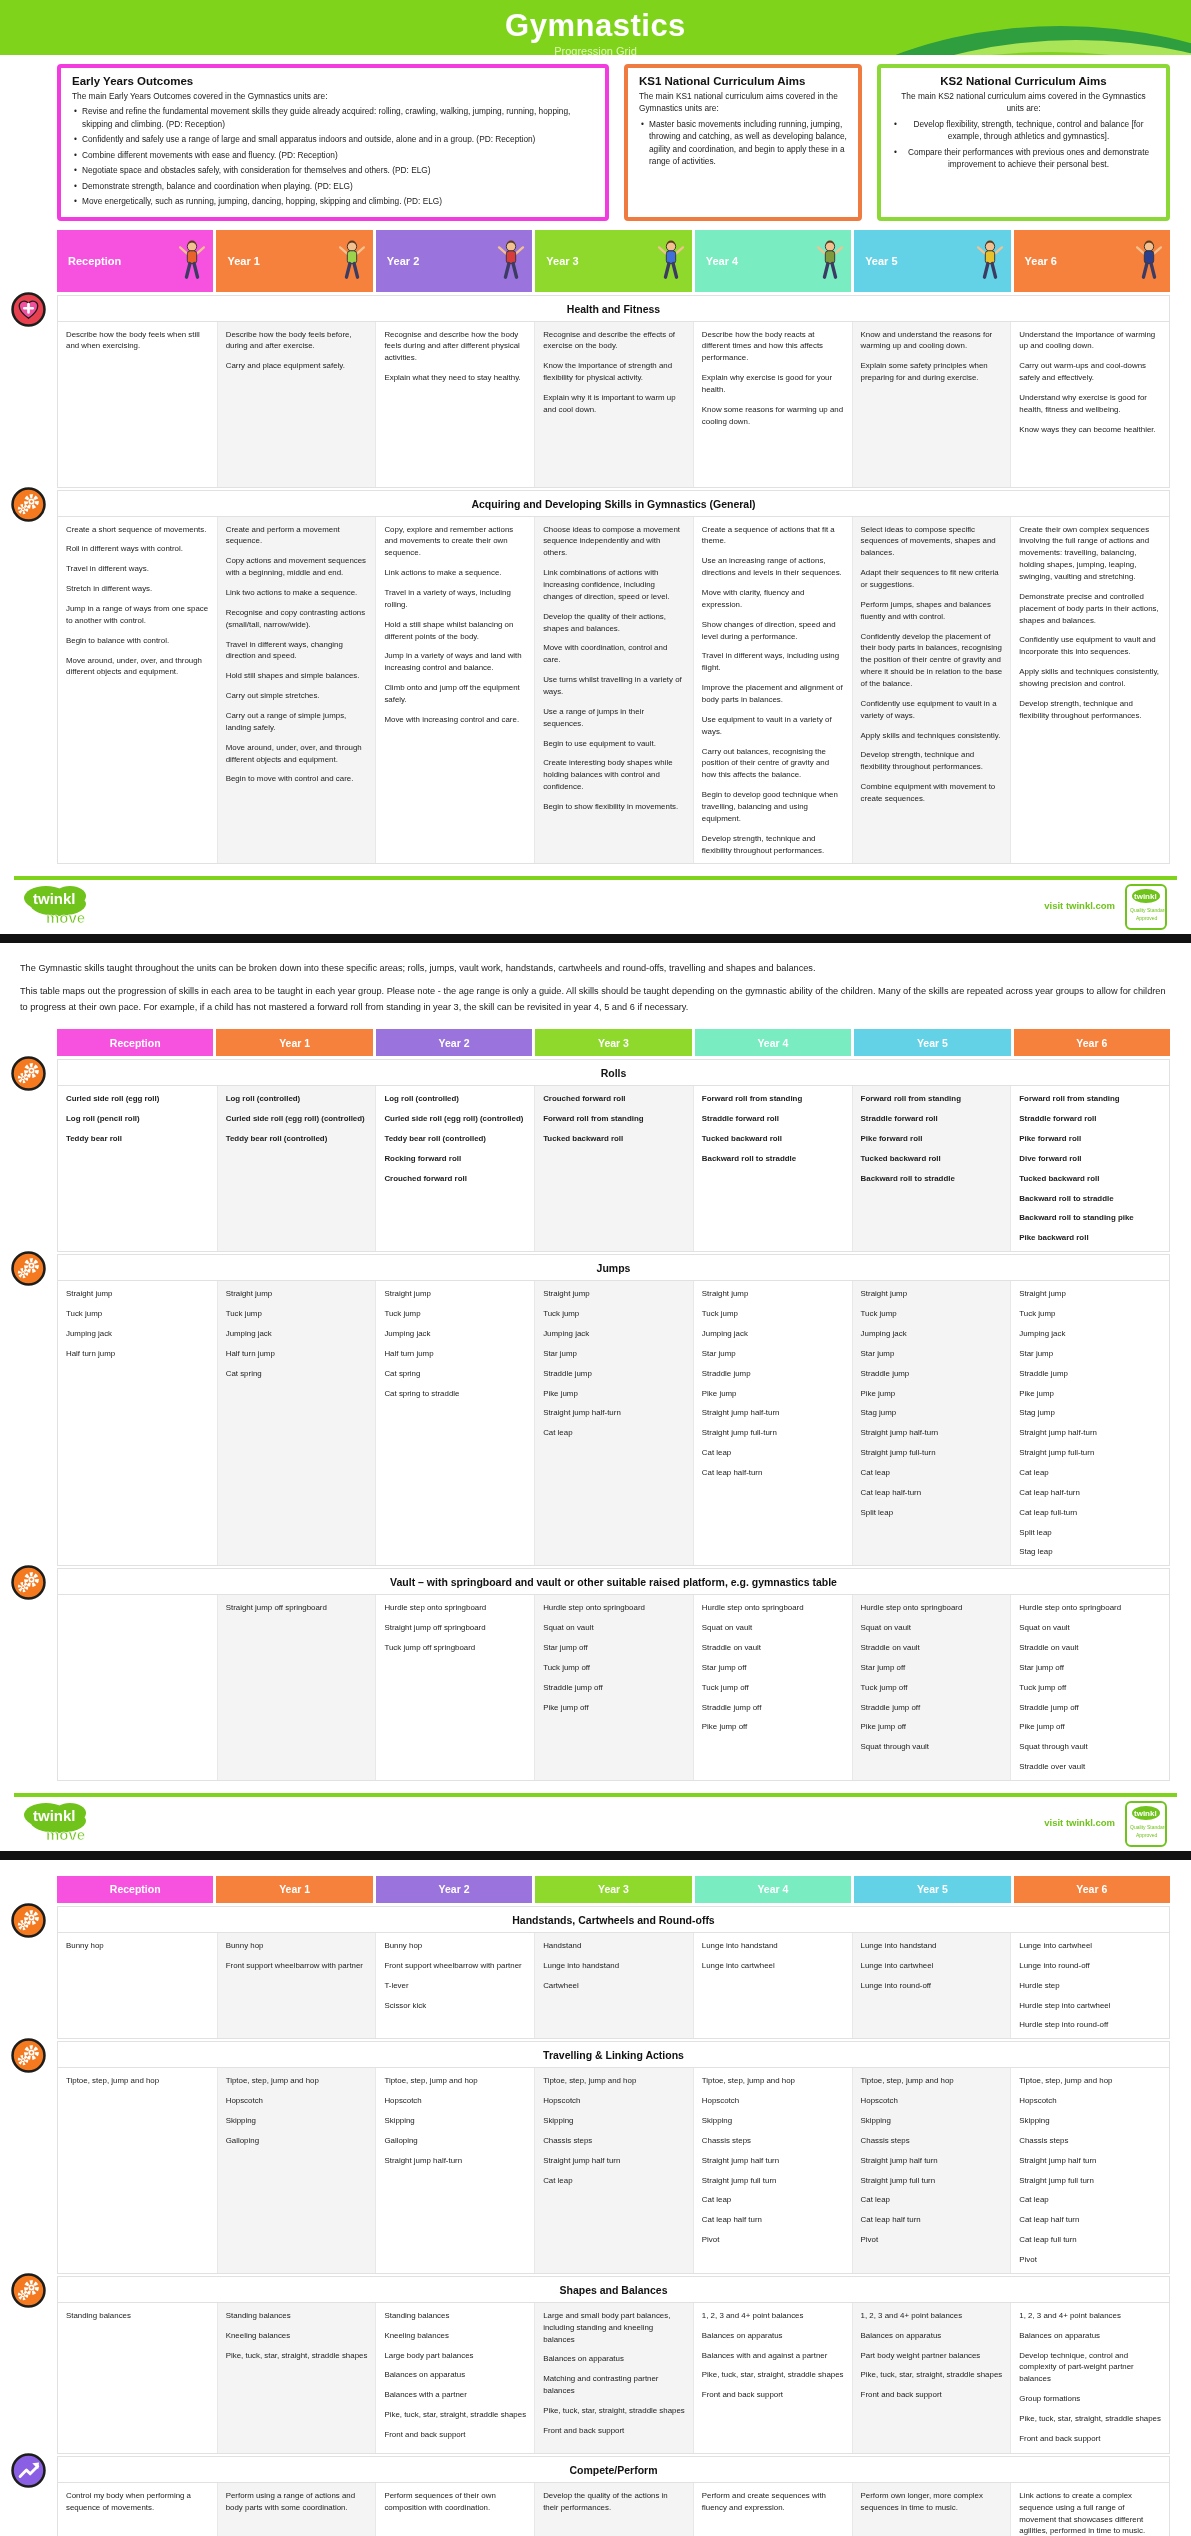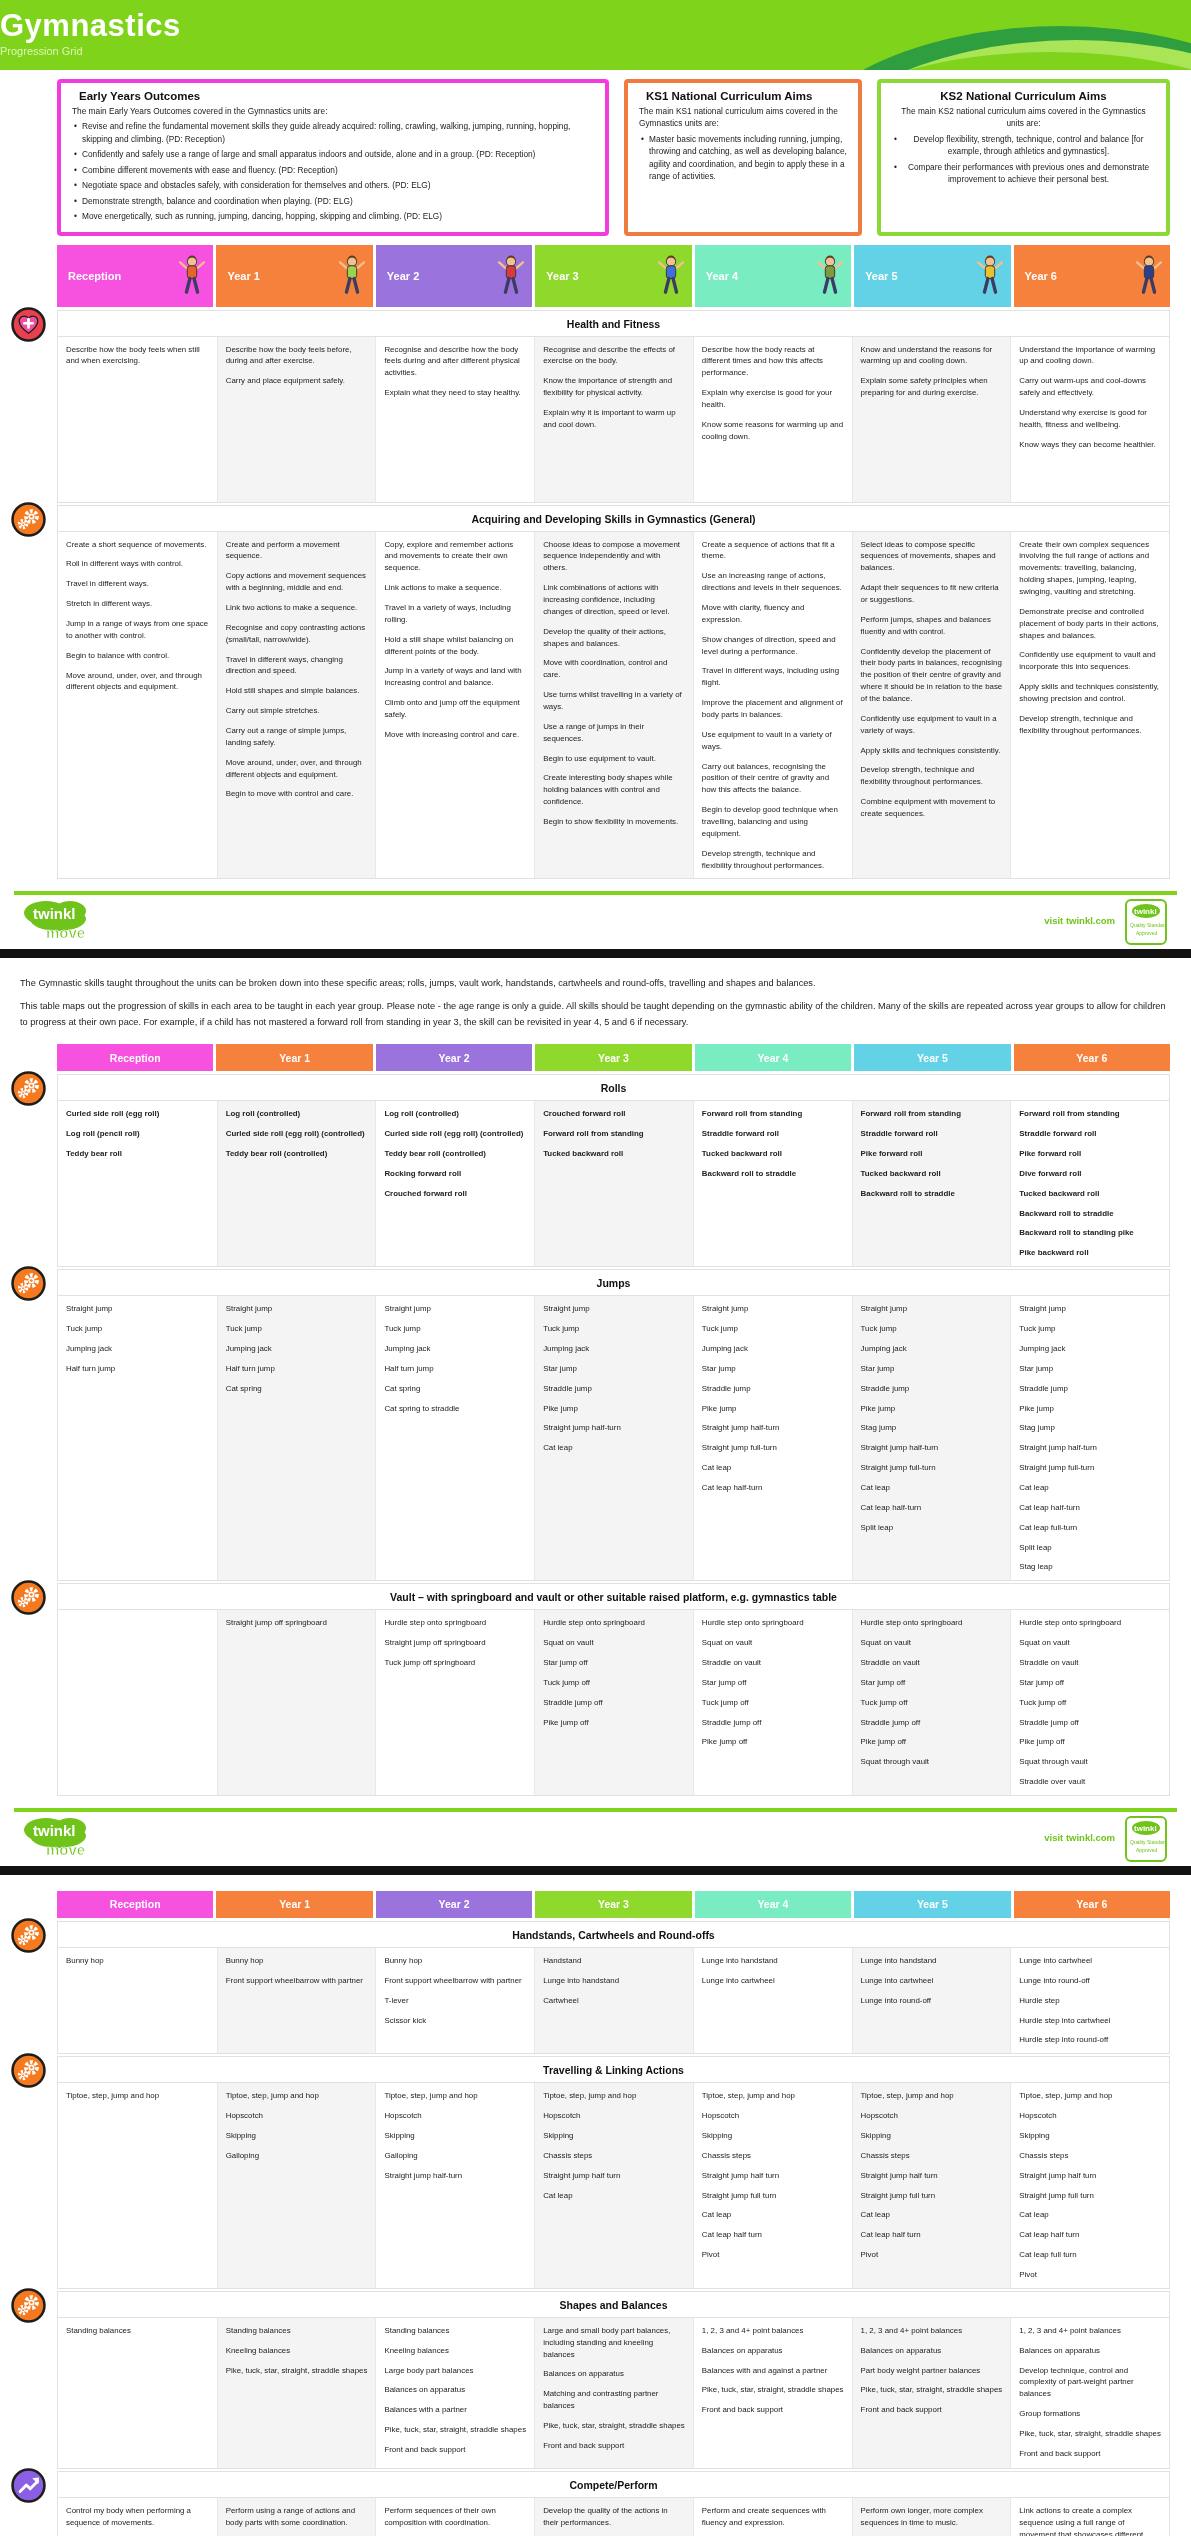--- a/index.html
+++ b/index.html
@@ -1,31 +1,31 @@
 <!DOCTYPE html>
 <html><head>
 <meta charset="utf-8">
 <style>
   html,body{margin:0;padding:0;background:#fff;}
   body{width:1191px;font-family:"Liberation Sans",sans-serif;color:#222;}
   .page{width:1191px;background:#fff;position:relative;}
 
   
-  .banner{position:relative;height:70px;background:#7fd41b;overflow:hidden;color:#fff;}
+  .banner{position:relative;height:55px;background:#7fd41b;overflow:hidden;text-align:center;color:#fff;}
   .banner h1{margin:8px 0 0;font-size:31px;letter-spacing:.5px;font-weight:bold;}
   .banner .sub{font-size:11px;color:#ddf6b4;margin-top:1px;}
   .swoosh{position:absolute;border-radius:50%;}
   .sw-dark{width:560px;height:300px;right:-150px;top:26px;background:#2f9e3f;}
   .sw-light{width:560px;height:300px;right:-165px;top:40px;background:#a9e556;}
   .sw-main{width:620px;height:320px;right:-170px;top:52px;background:#7fd41b;}
 
   
   .boxes{display:flex;gap:15px;padding:9px 21px 7px 57px;align-items:stretch;}
   .box{border:4px solid;border-radius:4px;padding:7px 11px 6px;background:#fff;box-sizing:border-box;}
-  .box h2{font-size:11.5px;margin:0 7px 3px;color:#111;}
+  .box h2{font-size:11.5px;margin:0 0 3px;color:#111;}
   .box .intro{font-size:8.3px;margin:0 0 3px;line-height:1.5;}
   .box ul{margin:0;padding:0;}
   .box li{font-size:8.3px;line-height:1.5;list-style:none;position:relative;padding-left:10px;margin-bottom:3px;}
   .box li::before{content:"\2022";position:absolute;left:2px;}
   .box-ey{flex:0 0 552px;}
   .box-ks1{flex:0 0 238px;}
   .box-ks2{flex:1;}
 
   
   .yearrow{display:grid;grid-template-columns:repeat(7,1fr);gap:3px;margin:2px 21px 0 57px;}

